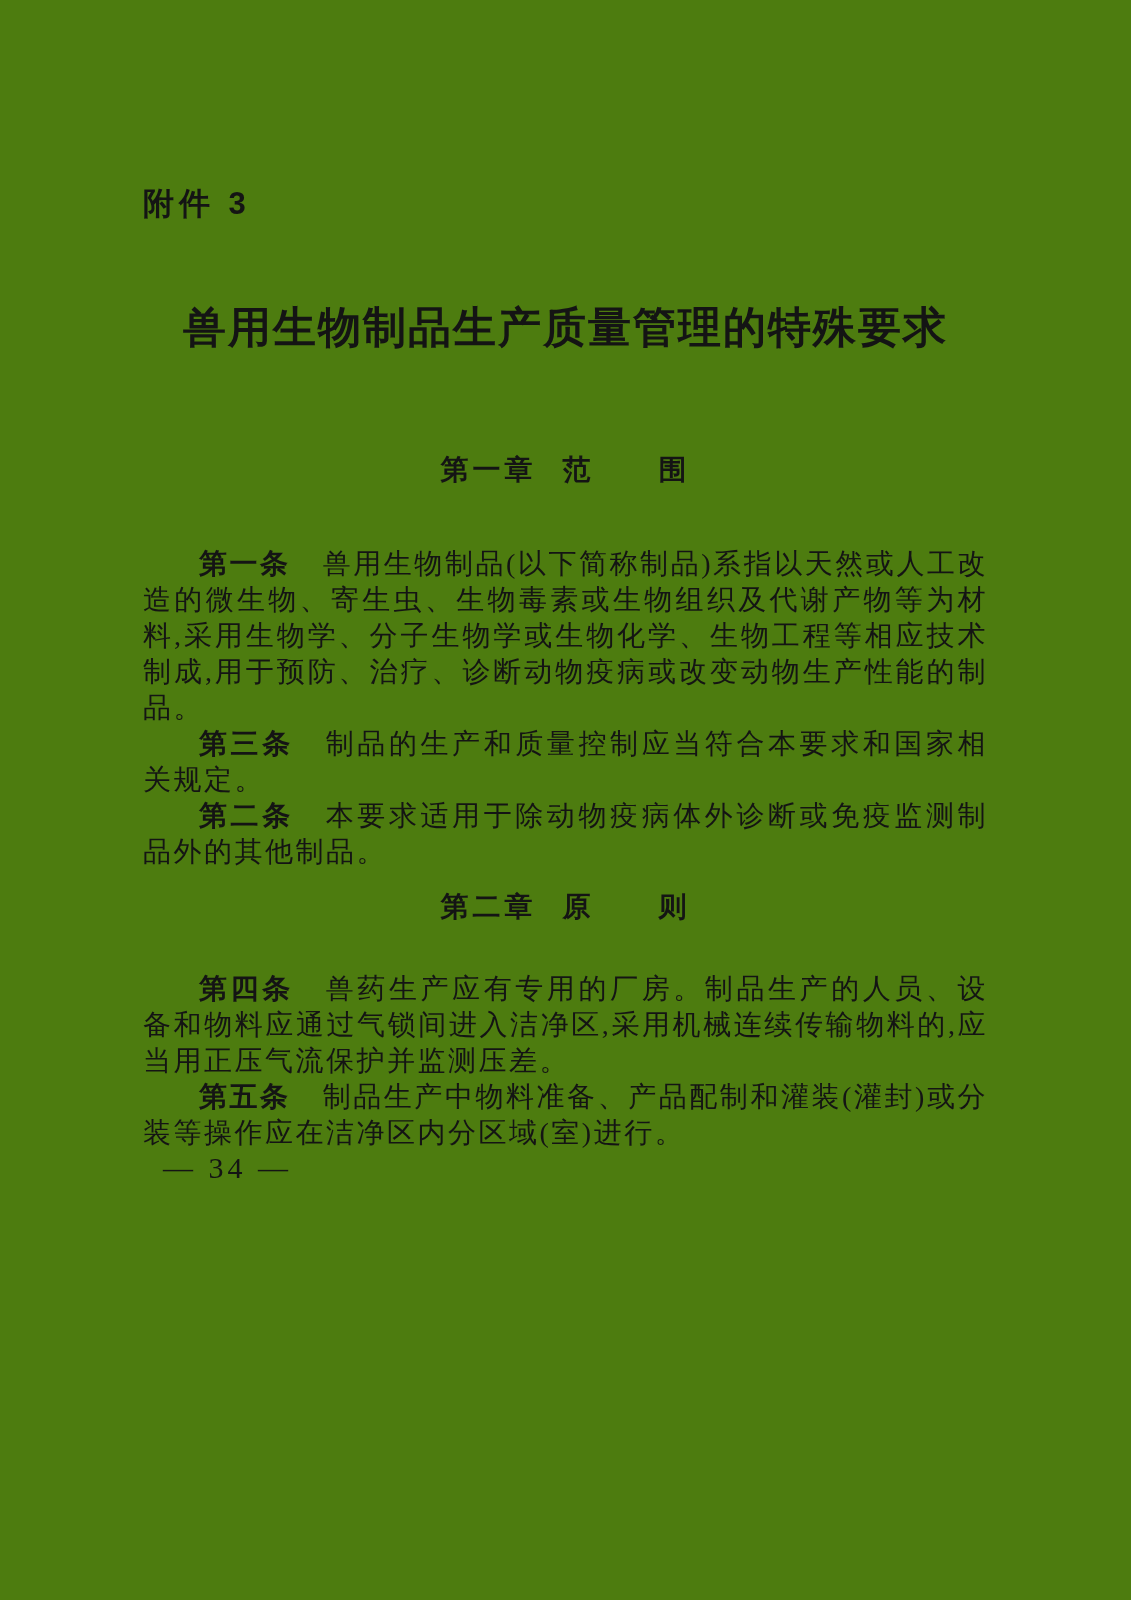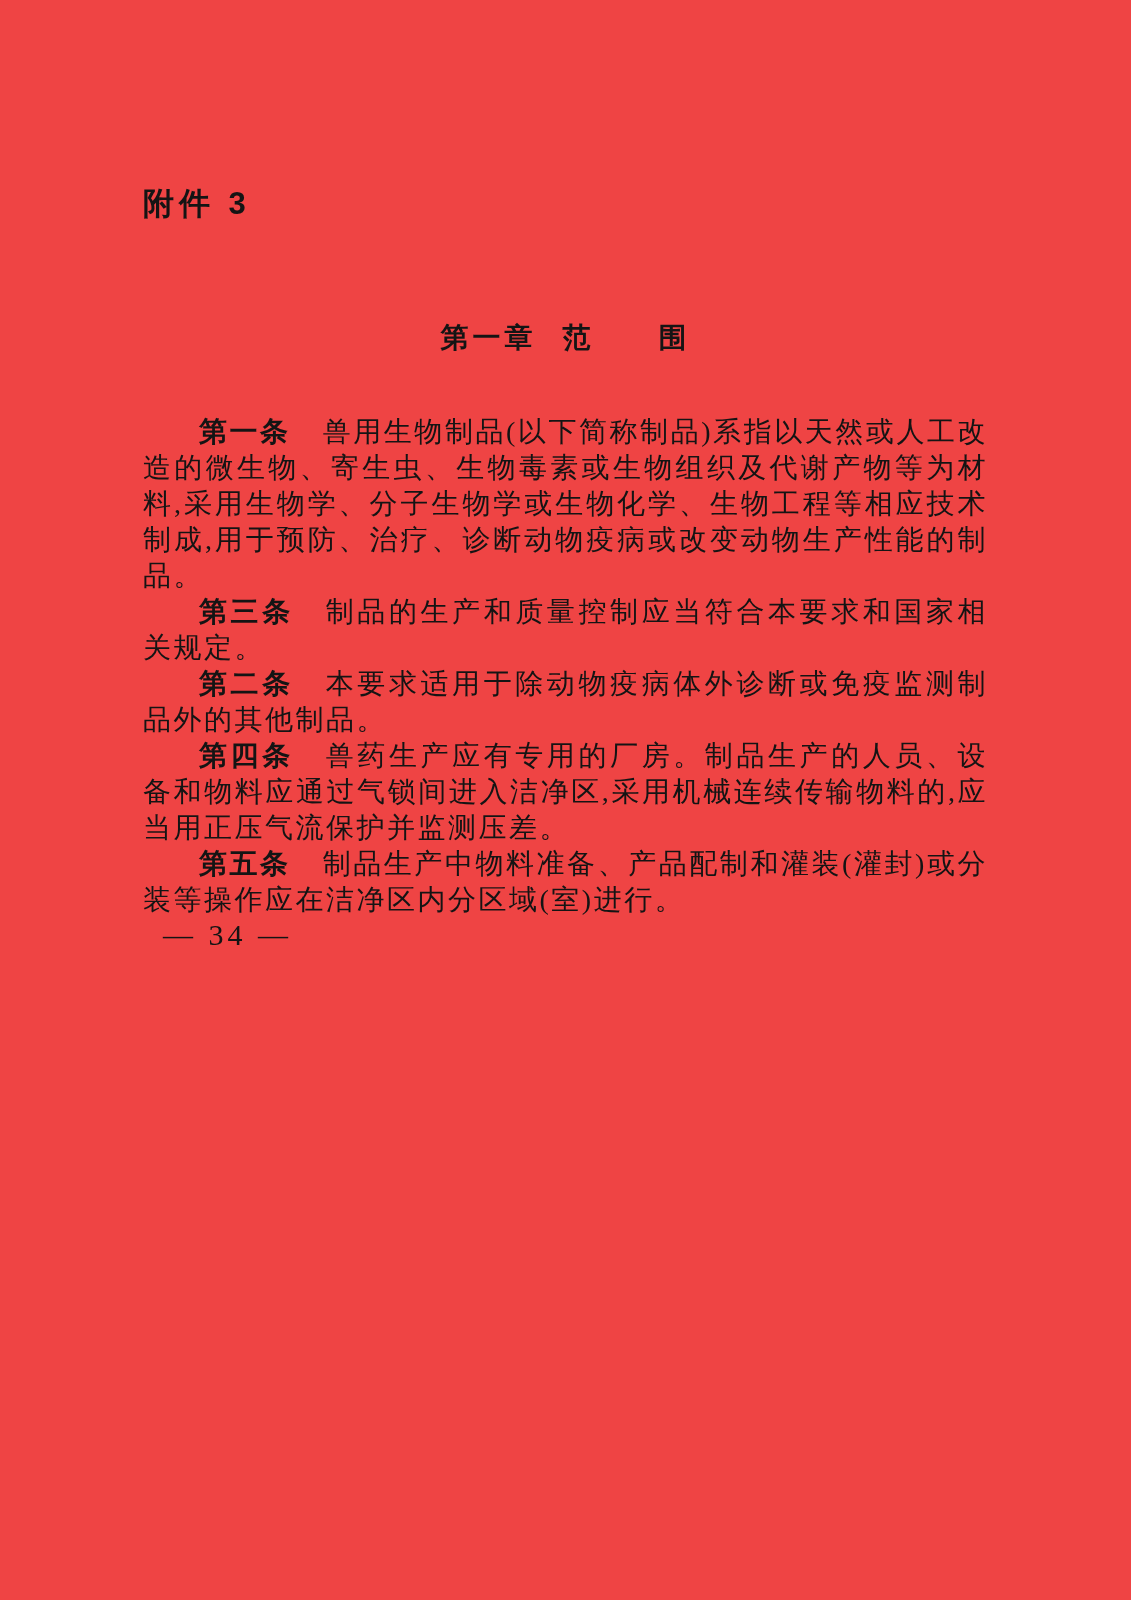--- a/index.html
+++ b/index.html
@@ -2,21 +2,21 @@
 <html><head>
 <meta charset="utf-8">
 <style>
   * { margin: 0; padding: 0; box-sizing: border-box; }
   html, body { background: #e8e8e8; }
   body { display: flex; justify-content: center; }
 
   .page {
     width: 1131px;
     height: 1600px;
-    background: #ef4444;
+    background: #4d7c0f;
     color: #141414;
     position: relative;
     overflow: hidden;
     padding: 183px 143px 0 143px;
     font-family: "Liberation Serif", "DejaVu Serif", serif;
   }
 
   .attachment {
     font-size: 31px;
     letter-spacing: 5px;
@@ -69,37 +69,41 @@
     font-family: Liberation Serif, serif;
   }
 </style>
 </head>
 <body>
 
 <div class="page">
 
   <div class="attachment">附件 3</div>
 
+  <h1 class="doc-title">兽用生物制品生产质量管理的特殊要求</h1>
 
   <h2 class="chapter chapter-1">
     <span class="ch-prefix">第一章</span><span class="ch-title">范　　围</span>
   </h2>
 
   <p class="article">
     <span class="art-label">第一条</span><span class="art-text">兽用生物制品(以下简称制品)系指以天然或人工改造的微生物、寄生虫、生物毒素或生物组织及代谢产物等为材料,采用生物学、分子生物学或生物化学、生物工程等相应技术制成,用于预防、治疗、诊断动物疫病或改变动物生产性能的制品。</span>
   </p>
 
   <p class="article">
     <span class="art-label">第三条</span><span class="art-text">制品的生产和质量控制应当符合本要求和国家相关规定。</span>
   </p>
 
   <p class="article">
     <span class="art-label">第二条</span><span class="art-text">本要求适用于除动物疫病体外诊断或免疫监测制品外的其他制品。</span>
   </p>
 
+  <h2 class="chapter chapter-2">
+    <span class="ch-prefix">第二章</span><span class="ch-title">原　　则</span>
+  </h2>
 
   <p class="article">
     <span class="art-label">第四条</span><span class="art-text">兽药生产应有专用的厂房。制品生产的人员、设备和物料应通过气锁间进入洁净区,采用机械连续传输物料的,应当用正压气流保护并监测压差。</span>
   </p>
 
   <p class="article">
     <span class="art-label">第五条</span><span class="art-text">制品生产中物料准备、产品配制和灌装(灌封)或分装等操作应在洁净区内分区域(室)进行。</span>
   </p>
 
   <div class="page-number">— 34 —</div>

